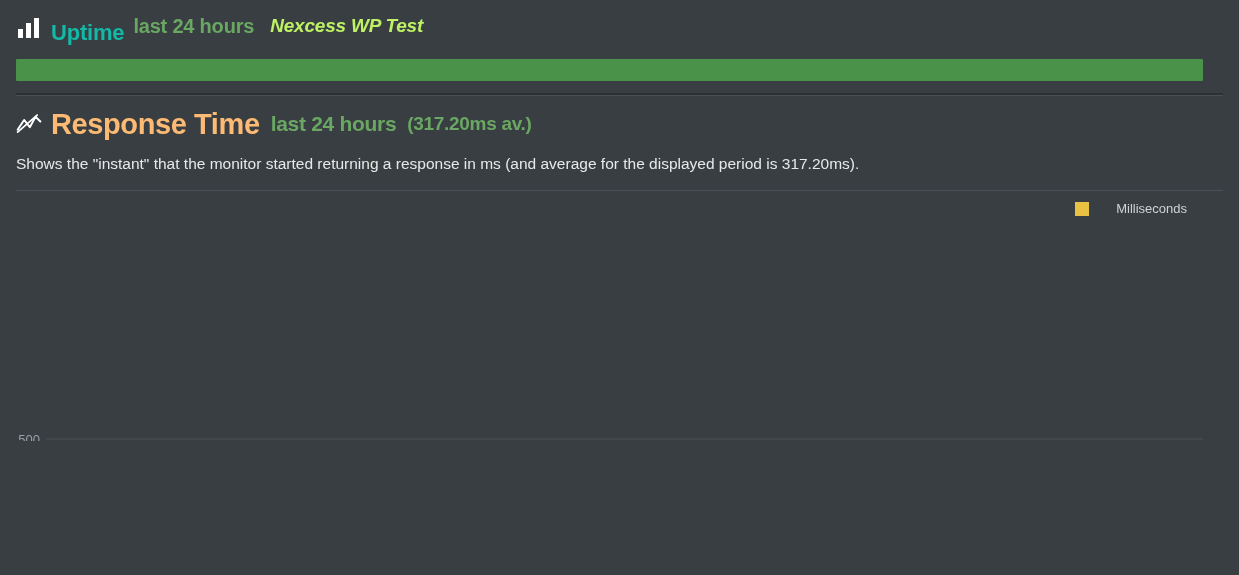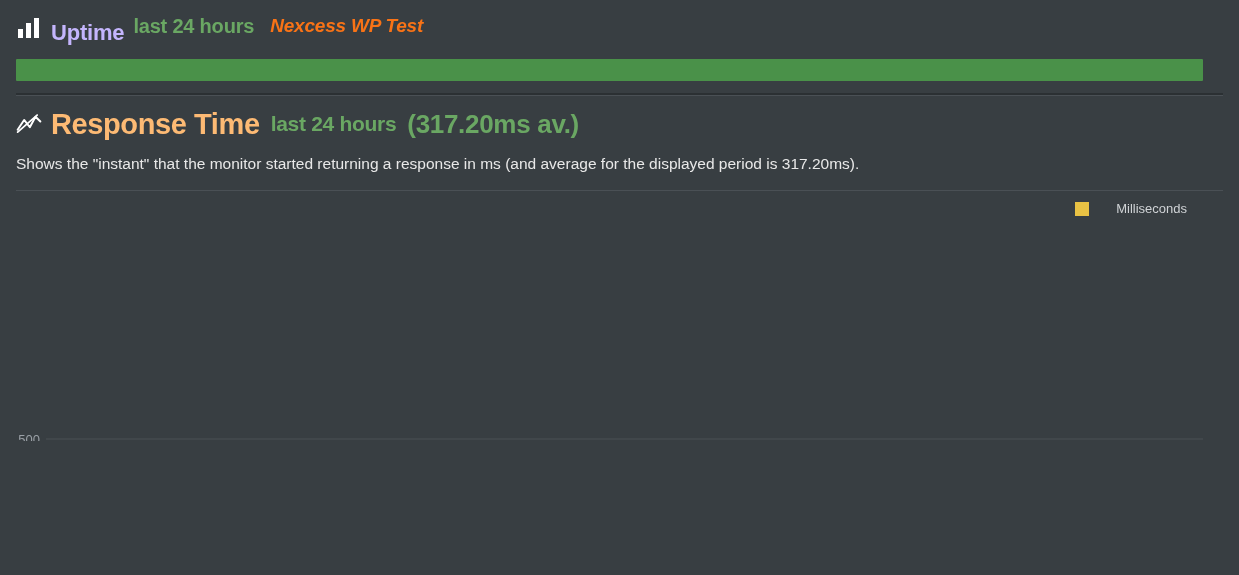--- a/index.html
+++ b/index.html
@@ -27,36 +27,36 @@
     height: 26px;
     display: inline-flex;
     align-items: flex-end;
     justify-content: center;
     margin-right: 9px;
     flex: 0 0 auto;
   }
   .title-main {
     font-size: 22px;
     font-weight: bold;
-    color: #c4b5fd;
+    color: #14b8a6;
     letter-spacing: -0.2px;
     margin-top: 14px;
   }
   .title-sub {
     font-size: 20px;
     font-weight: bold;
     color: #6aa763;
     margin-left: 9px;
     letter-spacing: -0.2px;
   }
   .title-host {
     font-size: 19px;
     font-weight: bold;
     font-style: italic;
-    color: #f97316;
+    color: #bef264;
     margin-left: 16px;
     letter-spacing: -0.2px;
   }
 
   .uptime-bar-wrap {
     padding: 7px 16px 0 16px;
   }
   .uptime-bar {
     height: 22px;
     width: 1187px;
@@ -85,21 +85,21 @@
     letter-spacing: -0.4px;
   }
   .rt-sub {
     font-size: 21px;
     font-weight: bold;
     color: #6aa763;
     margin-left: 11px;
     letter-spacing: -0.3px;
   }
   .rt-avg {
-    font-size: 26px;
+    font-size: 19px;
     font-weight: bold;
     color: #6aa763;
     margin-left: 11px;
     letter-spacing: -0.3px;
   }
   .rt-desc {
     padding: 0 16px;
     font-size: 15.5px;
     color: #e8e8e8;
     line-height: 20px;

